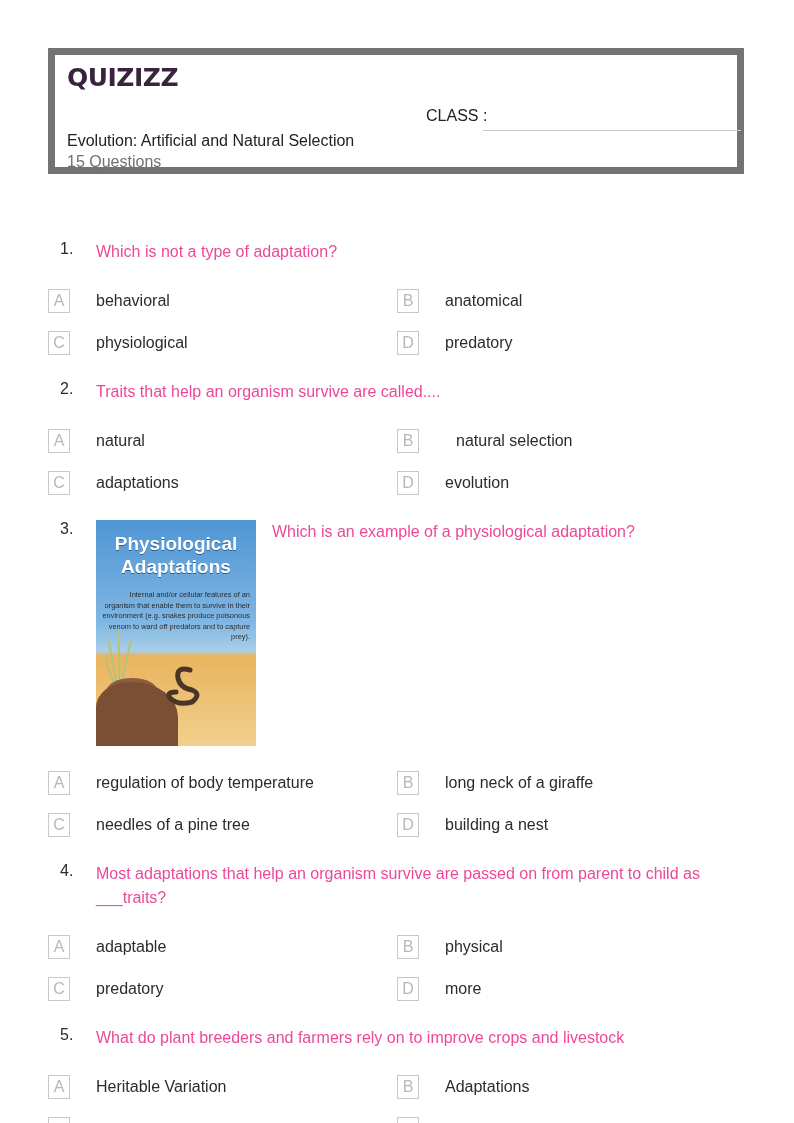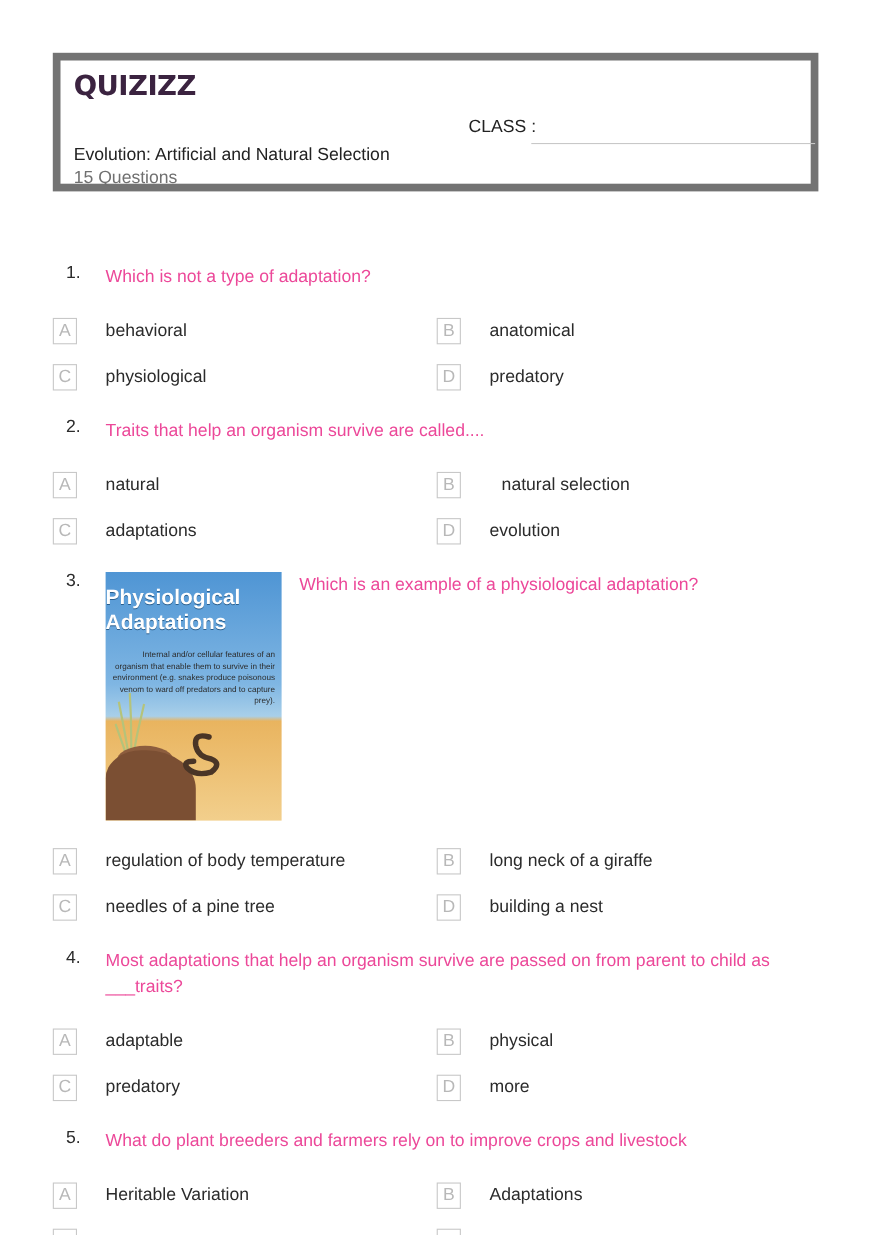--- a/index.html
+++ b/index.html
@@ -14,21 +14,21 @@
   .field { position: absolute; left: 371px; font-size: 16px; color: #222; width: 315px; height: 24px; }
   .field .lbl { position: absolute; left: 0; top: 0; }
   .field .line { position: absolute; left: 57px; right: 0; top: 23px; height: 1px; background: #c8c8c8; }
   .q { position: absolute; font-size: 16px; color: #ec4899; line-height: 24px; }
   .qnum { position: absolute; left: 60px; font-size: 16px; }
   .opt-box { position: absolute; width: 22px; height: 24px; border: 1px solid #c8c8c8; box-sizing: border-box;
              font-size: 16px; color: #b8b8b8; text-align: center; line-height: 22px; }
   .opt-text { position: absolute; font-size: 16px; color: #2b2b2b; line-height: 24px; }
   .qimg { position: absolute; left: 96px; top: 520px; width: 160px; height: 226px; overflow: hidden;
           background: linear-gradient(#4f95d4 0%, #7fb6e3 45%, #a8cfe9 58%, #e9b45f 60%, #f2cf8c 100%); }
-  .qimg .h { position: absolute; left: 0; right: 0; top: 12px; color: #fff;
+  .qimg .h { position: absolute; left: 0; right: 0; top: 12px; text-align: center; color: #fff;
              font-weight: bold; font-size: 19px; line-height: 23px; text-shadow: 0 1px 0 #2a5e8c; }
   .qimg .p { position: absolute; left: 6px; right: 6px; top: 70px; text-align: right; color: #2b2b2b;
              font-size: 7.4px; line-height: 10.6px; }
   .qimg .rock { position: absolute; left: 0; bottom: 0; width: 82px; height: 64px; background: #7b4f33;
                 border-radius: 40% 55% 0 0; }
   .qimg .rock2 { position: absolute; left: 10px; bottom: 40px; width: 52px; height: 28px; background: #8c5d3e;
                  border-radius: 50% 50% 30% 30%; }
   .qimg .snake { position: absolute; left: 66px; top: 142px; width: 44px; height: 44px; }
   .qimg .grass { position: absolute; left: 8px; top: 108px; width: 30px; height: 70px; }
 </style>

